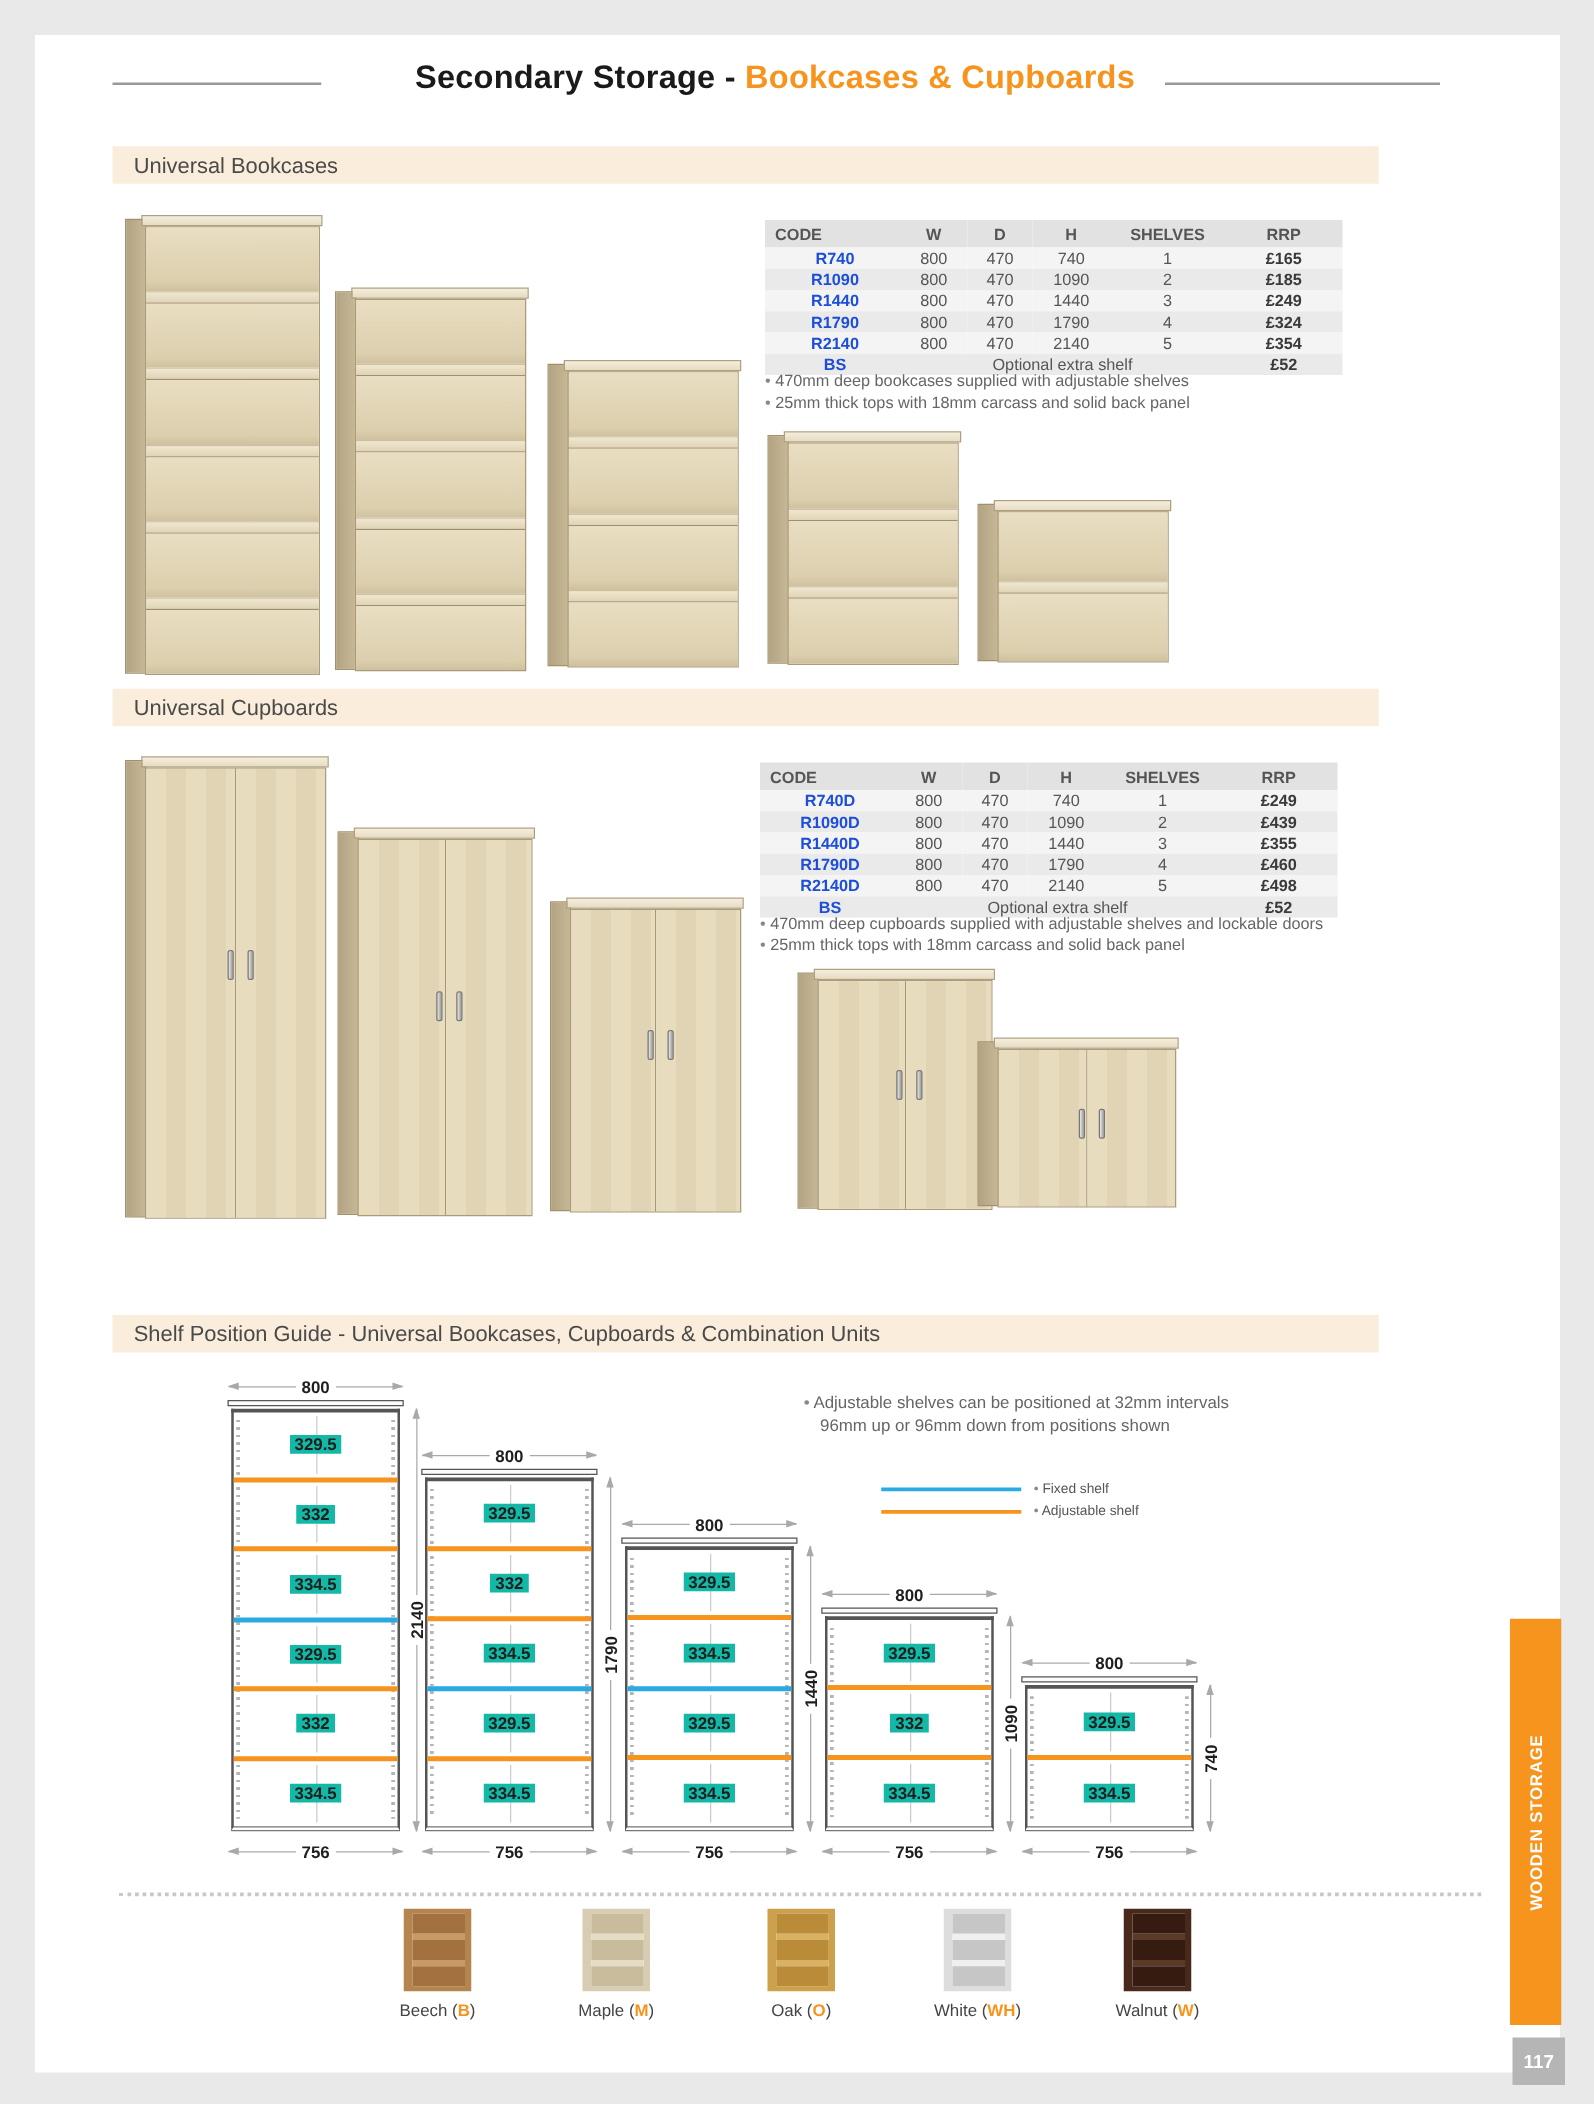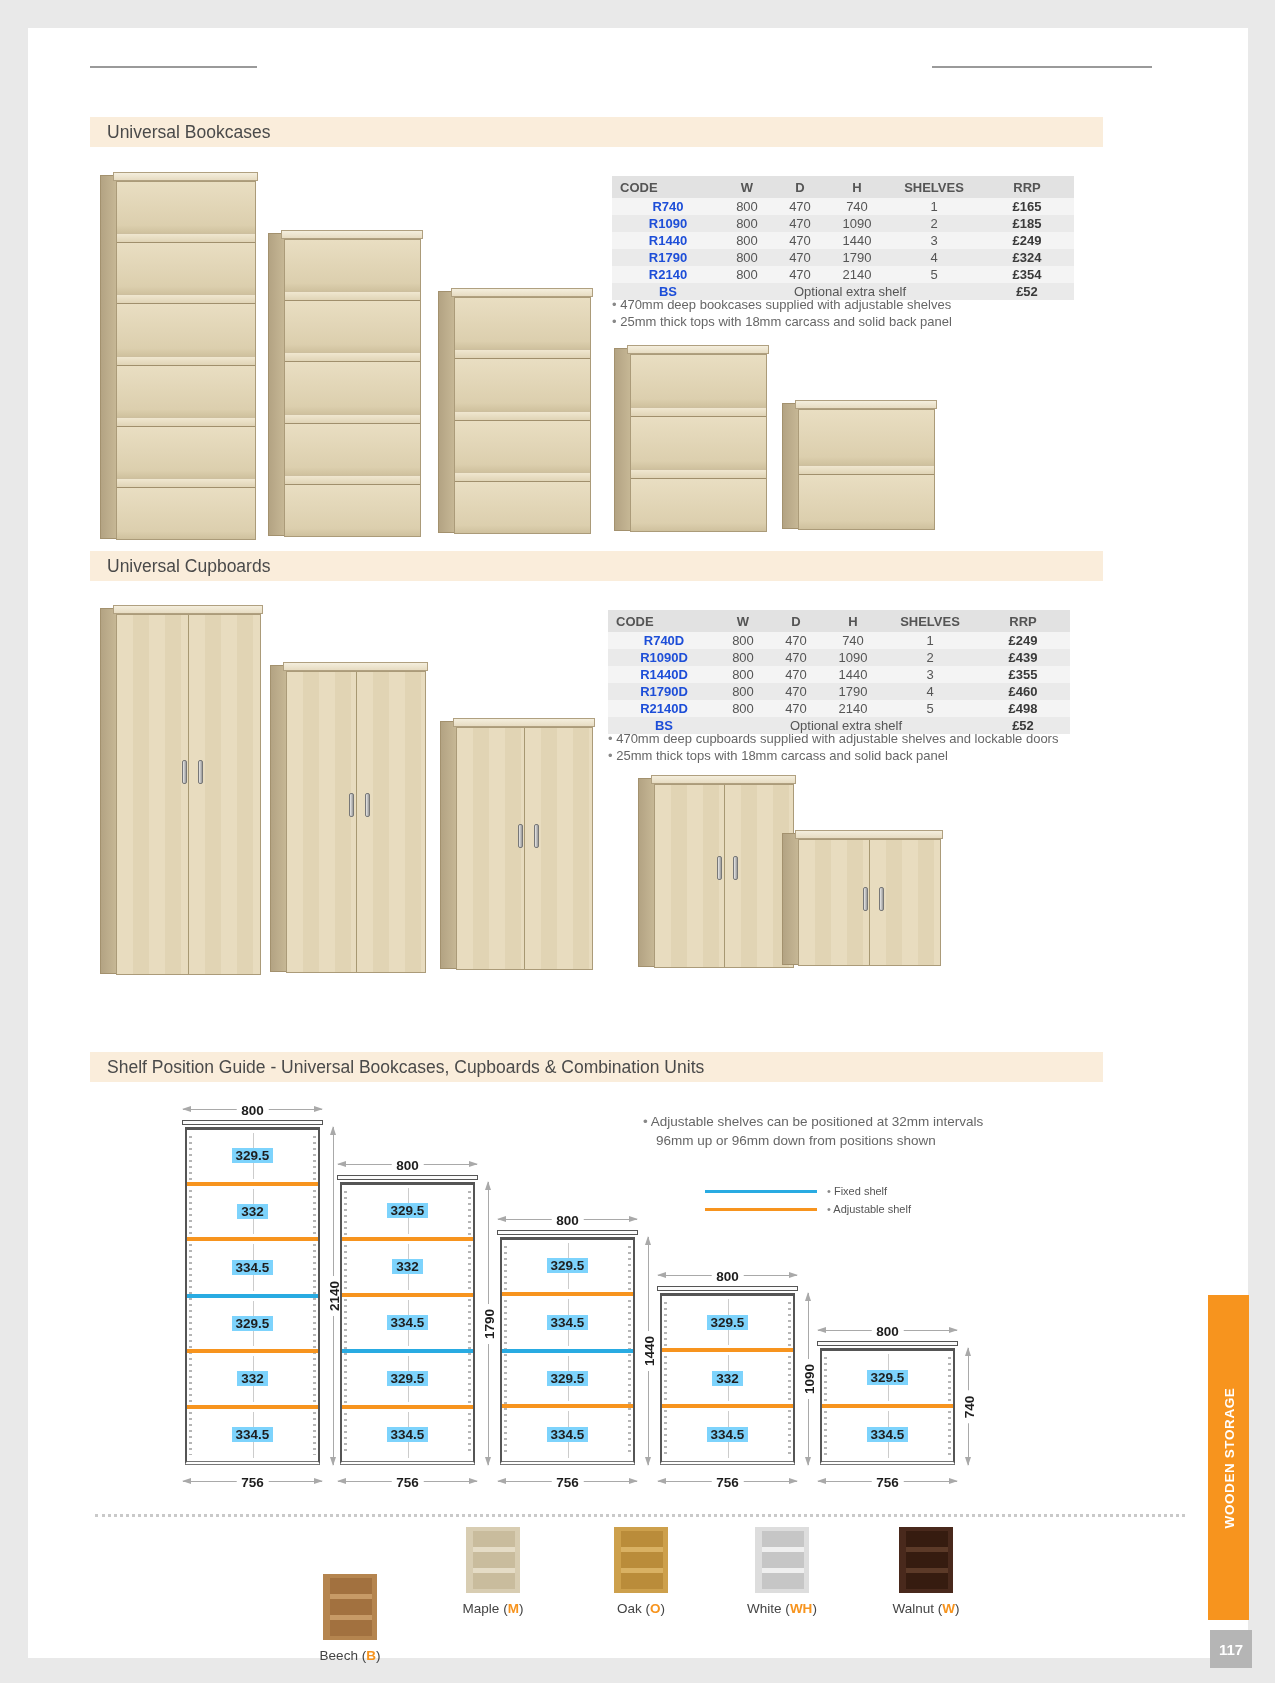--- a/index.html
+++ b/index.html
@@ -44,21 +44,21 @@
   .prod .handle{position:absolute;width:5px;height:24px;background:linear-gradient(90deg,#e8e8e8,#9a9a9a);border:1px solid #777;border-radius:2px;box-sizing:border-box;}
 
   
   .diagram{position:absolute;}
   .dbox{position:absolute;left:0;right:0;top:0;bottom:0;border:2px solid #555;border-top:3px solid #555;border-bottom:4px double #777;background:#fff;box-sizing:border-box;display:flex;flex-direction:column;}
   .dcap{position:absolute;left:-3px;right:-3px;top:-7px;height:5px;background:#fbfbfb;border:1px solid #555;box-sizing:border-box;}
   .pegs{position:absolute;top:6px;bottom:6px;width:3px;background:repeating-linear-gradient(180deg,#b5b5b5 0 2px,transparent 2px 6px);}
   .pegs.pl{left:2px;} .pegs.pr{right:2px;}
   .seg{position:relative;display:flex;align-items:center;justify-content:center;box-sizing:border-box;}
   .seg::before{content:"";position:absolute;left:50%;top:3px;bottom:3px;width:1px;background:#cccccc;}
-  .seg span{position:relative;background:#7dd3fc;padding:0 4px;font-weight:bold;font-size:13.5px;color:#1e1e1e;text-align:center;}
+  .seg span{position:relative;background:#14b8a6;padding:0 4px;font-weight:bold;font-size:13.5px;color:#1e1e1e;text-align:center;}
   .seg.sh-adjustable{border-bottom:4px solid #F7941E;}
   .seg.sh-fixed{border-bottom:4px solid #29ABE2;}
 
   .dimh{position:absolute;left:-2px;right:-2px;height:0;border-top:1px solid #a9a9a9;}
   .dimh i{position:absolute;top:-4px;width:0;height:0;border-top:3.5px solid transparent;border-bottom:3.5px solid transparent;}
   .dimh i.l{left:-1px;border-right:9px solid #a9a9a9;}
   .dimh i.r{right:-1px;border-left:9px solid #a9a9a9;}
   .dimh span{position:absolute;left:50%;top:0;transform:translate(-50%,-50%);background:#fff;padding:0 5px;font-weight:bold;font-size:13.5px;color:#1e1e1e;}
   .dimv{position:absolute;top:0;bottom:0;width:0;border-left:1px solid #a9a9a9;}
   .dimv i.t{position:absolute;top:-1px;left:-4px;border-left:3.5px solid transparent;border-right:3.5px solid transparent;border-bottom:9px solid #a9a9a9;}
@@ -93,20 +93,23 @@
   .page-num{position:absolute;left:1210px;top:1630px;width:42px;height:38px;background:#b5b5b5;color:#fff;font-weight:bold;font-size:15px;display:flex;align-items:center;justify-content:center;}
 </style>
 </head>
 <body>
 
 <div class="page">
   <div class="sheet"></div>
 
   <div class="rule left"></div>
   <div class="rule right"></div>
+  <div class="title-wrap">
+    <span>Secondary Storage - </span><span class="title-orange">Bookcases &amp; Cupboards</span>
+  </div>
 
   <div class="section-bar" style="top:117px;">Universal Bookcases</div>
   <div class="section-bar" style="top:551px;">Universal Cupboards</div>
   <div class="section-bar" style="top:1052px;">Shelf Position Guide - Universal Bookcases, Cupboards &amp; Combination Units</div>
 
   <div id="bookcase-products">
       <div class="prod" style="left: 100px; top: 172px; width: 156px; height: 368px;">
         <div class="pside"></div>
         <div class="pfront">
           <div class="ptop"></div>
@@ -572,21 +575,21 @@
           <i class="l"></i>
           <i class="r"></i>
           <span>756</span>
         </div>
       </div>
     </div>
 
   <div class="dotted-divider"></div>
 
   <div id="swatches">
-      <div class="swatch" style="left: 280px; top: 1574px; justify-content: center;">
+      <div class="swatch" style="left: 280px; top: 1527px; justify-content: center;">
         <div class="mini" style="border-color: rgb(181, 133, 79);">
           <div class="mcomp" style="background: rgb(162, 113, 63);"></div>
           <div class="mshelf" style="background: rgb(199, 154, 102);"></div>
           <div class="mcomp" style="background: rgb(162, 113, 63);"></div>
           <div class="mshelf" style="background: rgb(199, 154, 102);"></div>
           <div class="mcomp" style="background: rgb(162, 113, 63);"></div>
         </div>
         <div class="fin-label">Beech (<b>B</b>)</div>
       </div>
       <div class="swatch" style="left: 423px; top: 1527px;">

